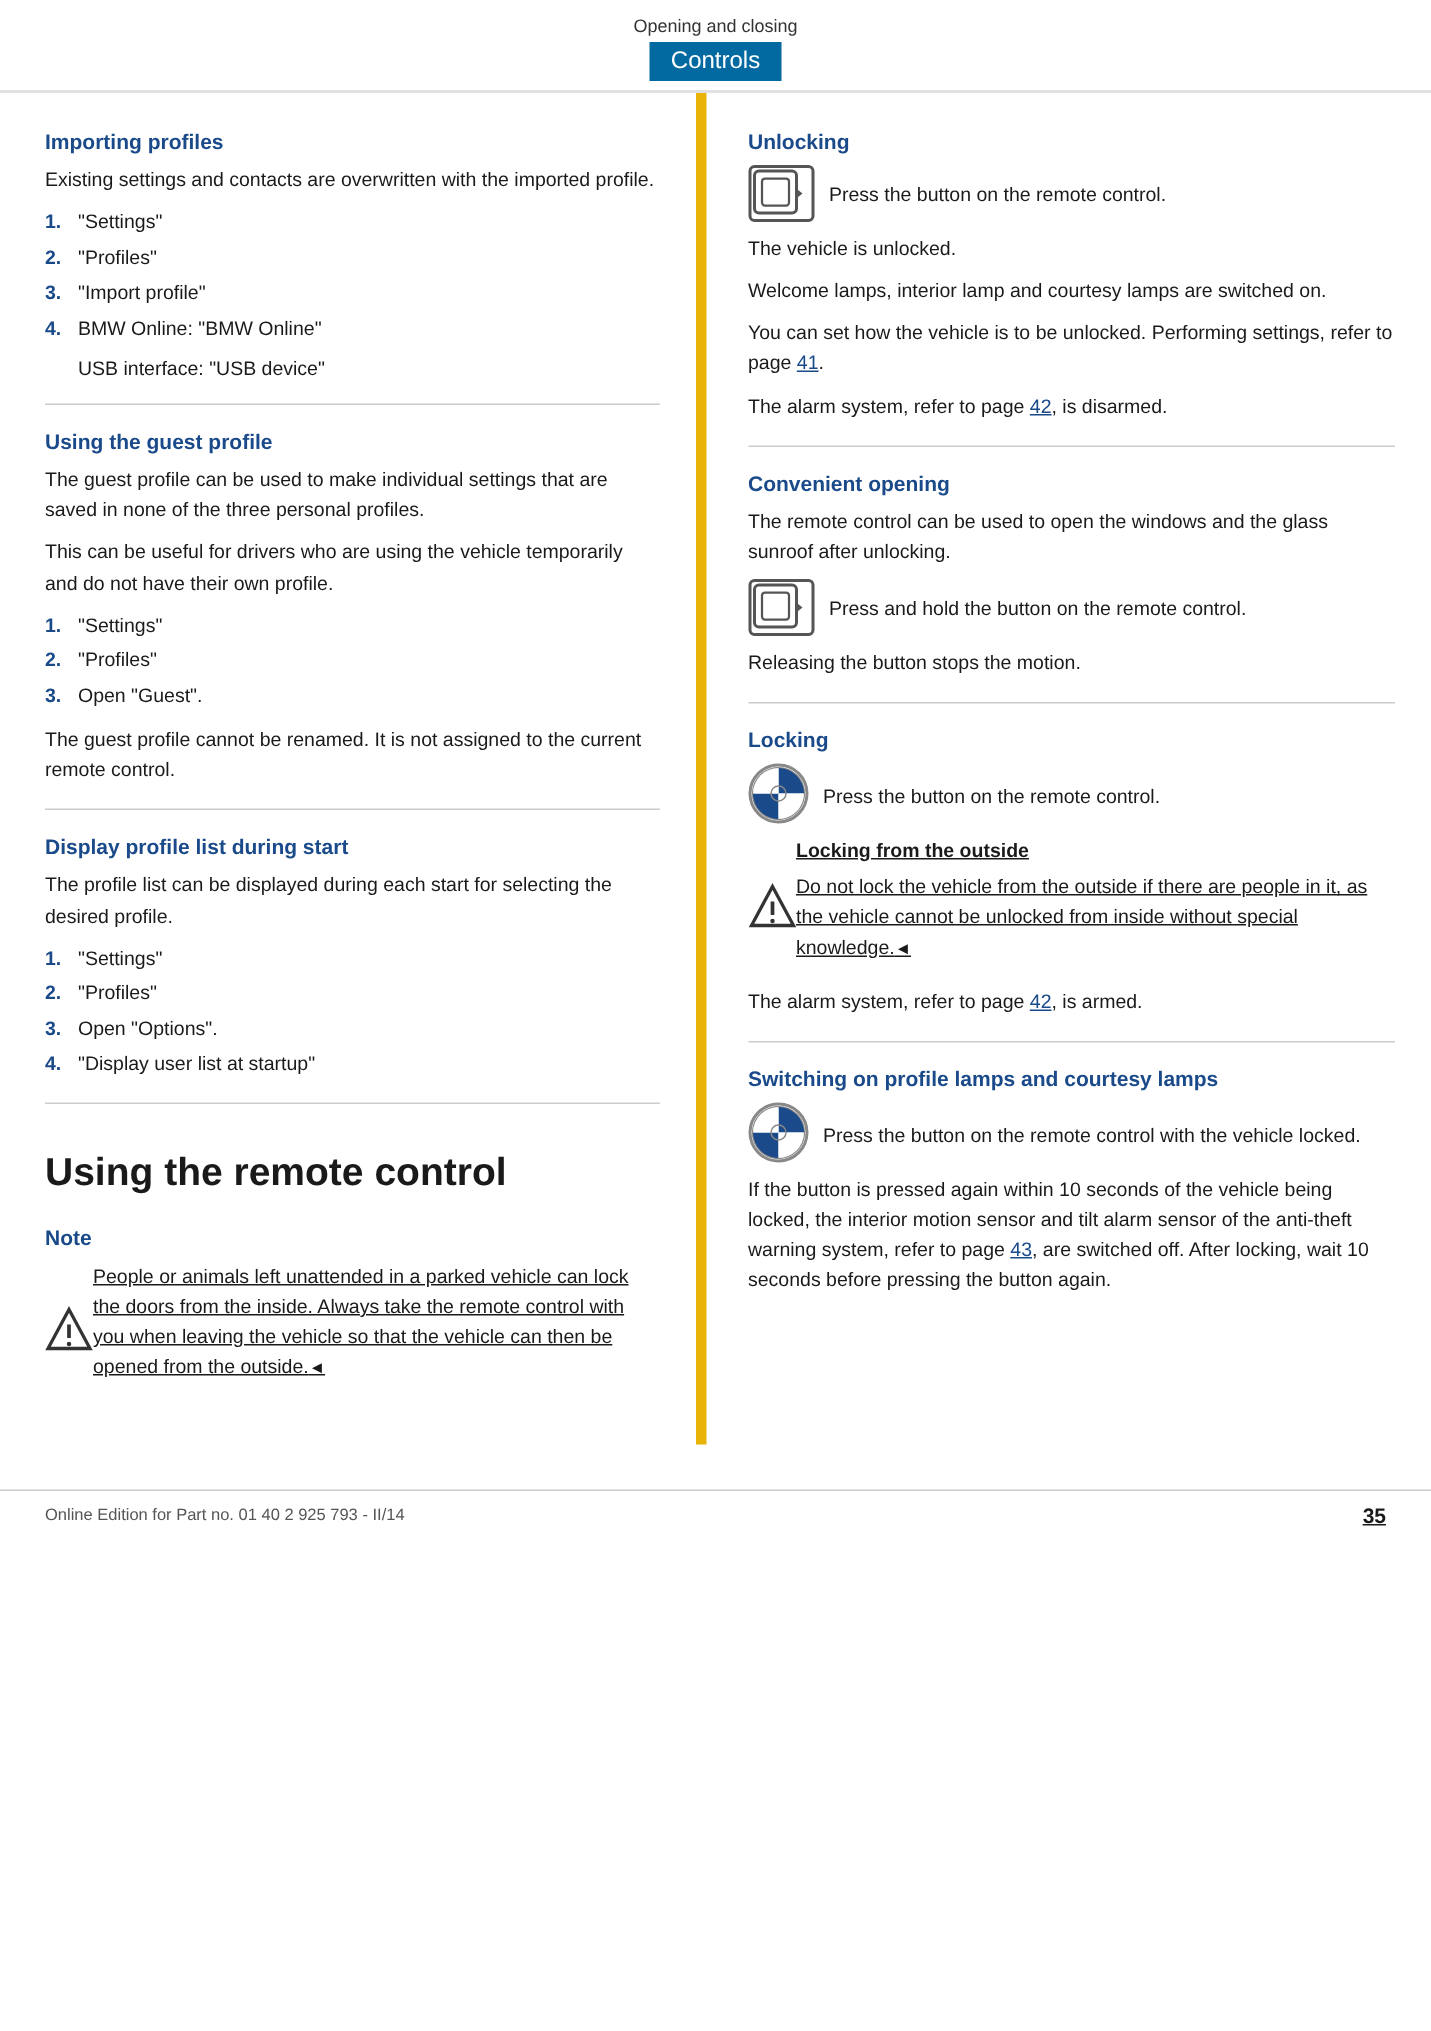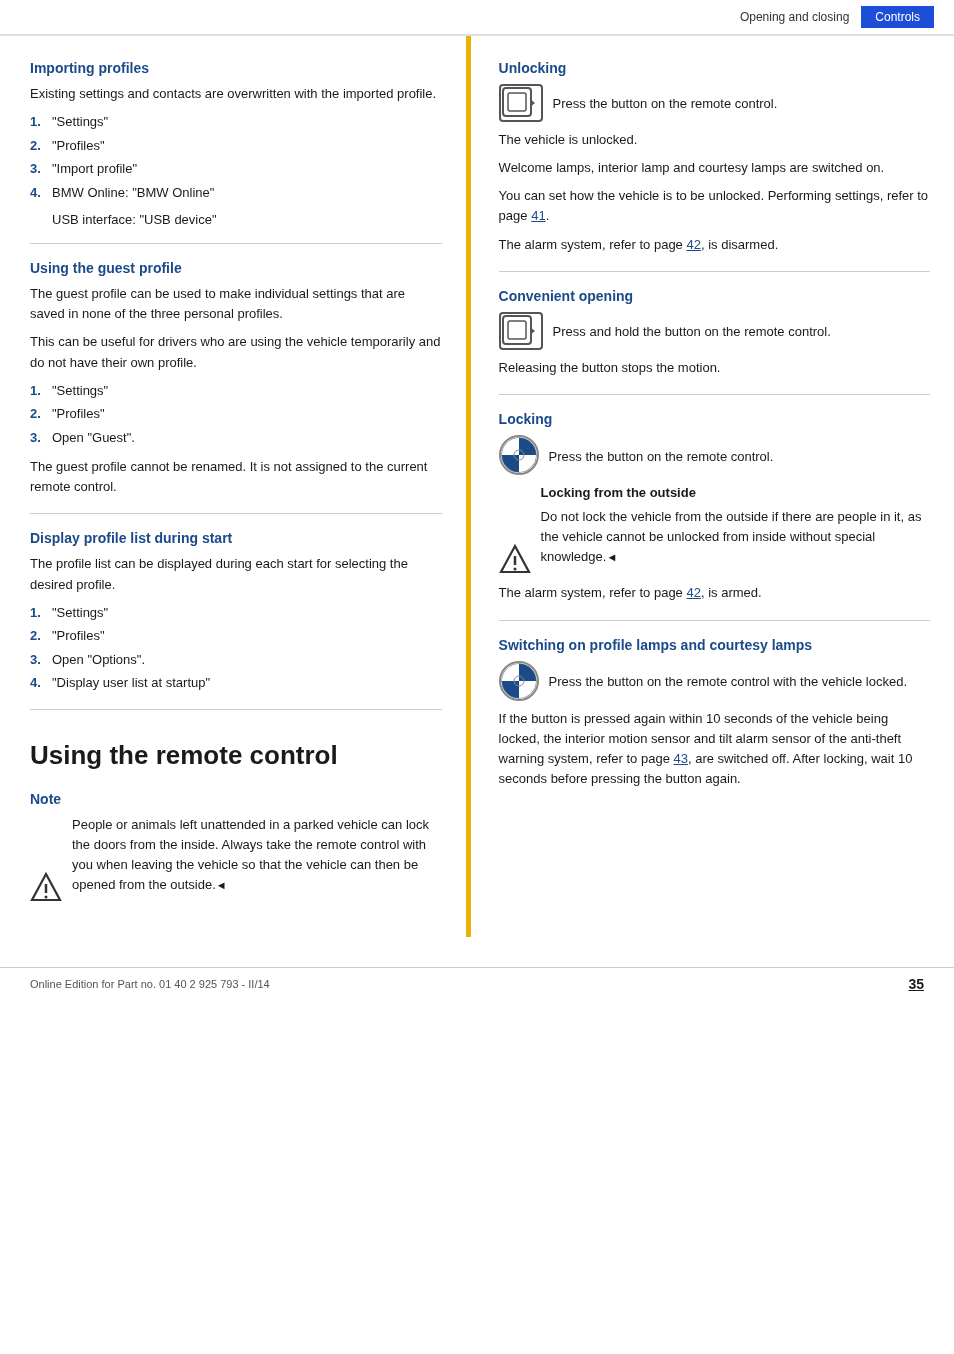--- a/index.html
+++ b/index.html
@@ -13,47 +13,48 @@
     }
 
     
     .top-nav {
       display: flex;
       justify-content: flex-end;
       align-items: center;
       border-bottom: 2px solid #e0e0e0;
       padding: 6px 20px 6px 20px;
       gap: 0;
+      flex-direction: column;
     }
     .nav-item-opening {
       color: #333;
       font-size: 12px;
       padding: 4px 12px;
       cursor: pointer;
     }
     .nav-item-controls {
-      background: #1d4ed8;
+      background: #0369a1;
       color: #fff;
-      font-size: 12px;
+      font-size: 16px;
       padding: 4px 14px;
       cursor: pointer;
     }
 
     
     .main-content {
       display: flex;
       gap: 0;
       padding: 0;
     }
 
     
     .left-col {
       width: 496px;
       padding: 24px 24px 24px 30px;
-      border-right: 5px solid #eab308;
+      border-right: 7px solid #eab308;
     }
 
     
     .right-col {
       width: 510px;
       padding: 24px 24px 24px 28px;
     }
 
     
     .section-heading {
@@ -164,23 +165,23 @@
     }
 
     
     .note-section {
       margin-bottom: 10px;
       margin-top: 20px;
     }
 
     .warning-block {
       display: flex;
-      gap: 10px;
-      align-items: flex-end;
+      align-items: center;
       margin: 8px 0;
+      text-decoration: underline;
     }
 
     
     .footer {
       border-top: 1px solid #ccc;
       margin-top: 30px;
       padding: 8px 30px;
       display: flex;
       justify-content: space-between;
       align-items: center;
@@ -334,20 +335,21 @@
       </p>
       <p class="paragraph">
         <span>The alarm system, refer to page </span><span class="link-text">42</span><span>, is disarmed.</span>
       </p>
     </div>
 
     <hr class="section-divider">
 
     <div>
       <div class="section-heading">Convenient opening</div>
+      <p class="paragraph">The remote control can be used to open the windows and the glass sunroof after unlocking.</p>
       <div class="icon-row">
         <div class="remote-icon">
           <svg width="40" height="34" viewBox="0 0 40 34" xmlns="http://www.w3.org/2000/svg">
             <rect x="2" y="2" width="28" height="28" rx="3" ry="3" fill="none" stroke="#555" stroke-width="2"></rect>
             <rect x="7" y="7" width="18" height="18" rx="2" ry="2" fill="none" stroke="#555" stroke-width="1.5"></rect>
             <polygon points="34,17 29,13 29,21" fill="#555"></polygon>
           </svg>
         </div>
         <p class="paragraph">Press and hold the button on the remote control.</p>
       </div>

